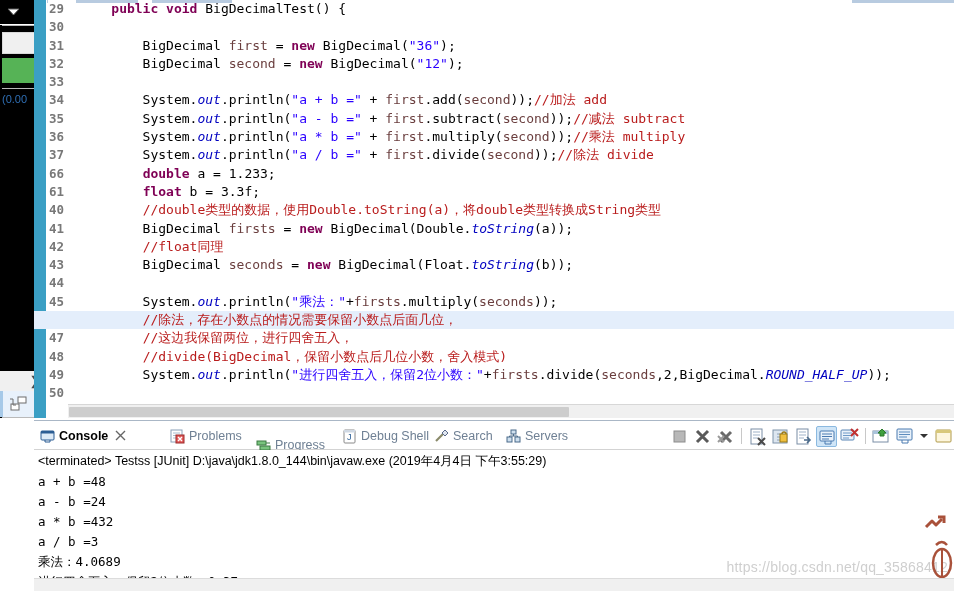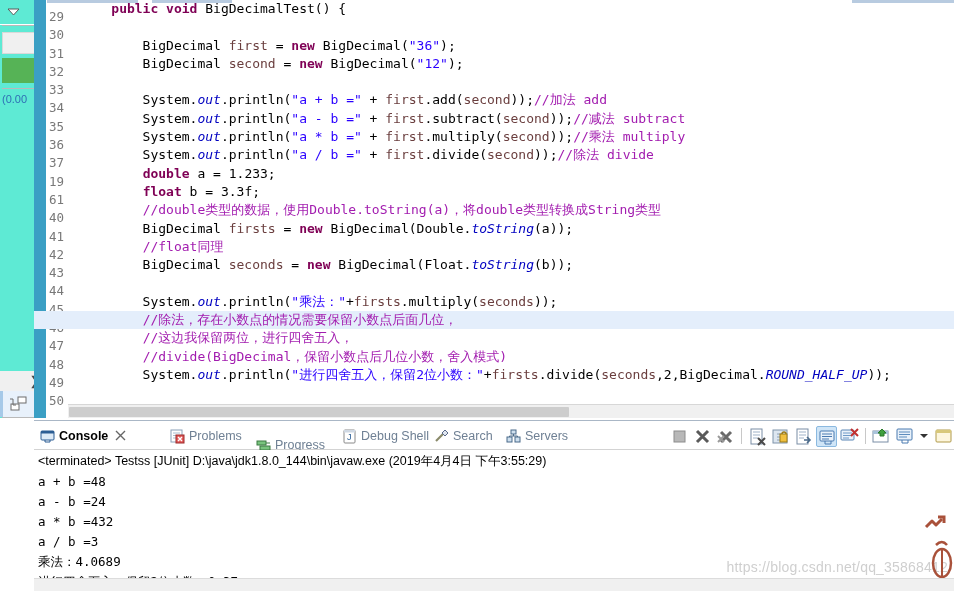--- a/index.html
+++ b/index.html
@@ -9,21 +9,21 @@
     overflow: hidden;
     background: #ffffff;
     font-family: "Liberation Sans", sans-serif;
     font-size: 12px;
   }
   #app { position: relative; width: 954px; height: 591px; overflow: hidden; background:#fff; }
 
   
   #left-rail {
     position: absolute; left: 0; top: 0; width: 47px; height: 418px;
-    background: #5eead4;
+    background: #000000;
     border-right: 1px solid #c6c6c6;
     overflow: hidden;
   }
   #left-rail .rail-top {
     height: 25px; position: relative; border-bottom: 1px solid #ffffff;
   }
   .tri-outline{
     position:absolute; left:7px; top:8px; width:13px; height:8px;
   }
   .rail-sep { height:1px; background:#b9b9b9; margin: 0 2px; }
@@ -56,22 +56,23 @@
   #gutter {
     position: absolute; left: 0; top: 0; width: 13px; height: 418px;
     background-color: #ffffff;
     background-image:
       repeating-linear-gradient(45deg, #3b9fc4 0 1px, transparent 1px 2px),
       repeating-linear-gradient(-45deg, #3b9fc4 0 1px, transparent 1px 2px);
     background-size: 2px 2px;
     border-right: 1px solid #ffffff;
   }
   #linecol {
-    position:absolute; left:14px; top:8px; width: 28px; height:418px;
+    position:absolute; left:14px; top:0; width: 28px; height:418px;
     background:#ffffff;
+    font-weight:bold;
   }
   #linecol .ln {
     height: 18.3px; line-height: 18.3px;
     text-align: left; padding-left:1px;
     color:#787878;
     font-family: "DejaVu Sans Mono", monospace;
     font-size: 12.5px;
     white-space:nowrap;
   }
   #codearea {
@@ -80,21 +81,21 @@
     font-family: "DejaVu Sans Mono", monospace;
     font-size: 13px;
   }
   .cl {
     height: 18.3px; line-height: 18.3px; white-space: pre;
     padding-left: 2px;
     color:#000000;
   }
   .kw { color:#7f0055; font-weight:bold; }
   .str { color:#2a00ff; }
-  .cmt { color:#a21caf;text-align:right; }
+  .cmt { color:#b91c1c;text-align:right; }
   .fld { color:#6a3e3e; }
   .stc { color:#0000c0; font-style: italic; }
   .plain { color:#000000; }
 
   #editor-hscroll {
     position:absolute; left:34px; top:404px; right:0; height:14px;
     background:#f0f0f0; border-top:1px solid #d7d7d7;
   }
   #editor-hscroll .thumb {
     position:absolute; left:1px; top:2px; width: 500px; height:10px;
@@ -204,21 +205,21 @@
     <div id="linecol">
         <div class="ln">29</div>
         <div class="ln">30</div>
         <div class="ln">31</div>
         <div class="ln">32</div>
         <div class="ln">33</div>
         <div class="ln">34</div>
         <div class="ln">35</div>
         <div class="ln">36</div>
         <div class="ln">37</div>
-        <div class="ln">19</div>
+        <div class="ln">66</div>
         <div class="ln">61</div>
         <div class="ln">40</div>
         <div class="ln">41</div>
         <div class="ln">42</div>
         <div class="ln">43</div>
         <div class="ln">44</div>
         <div class="ln">45</div>
         <div class="ln">46</div>
         <div class="ln">47</div>
         <div class="ln">48</div>

